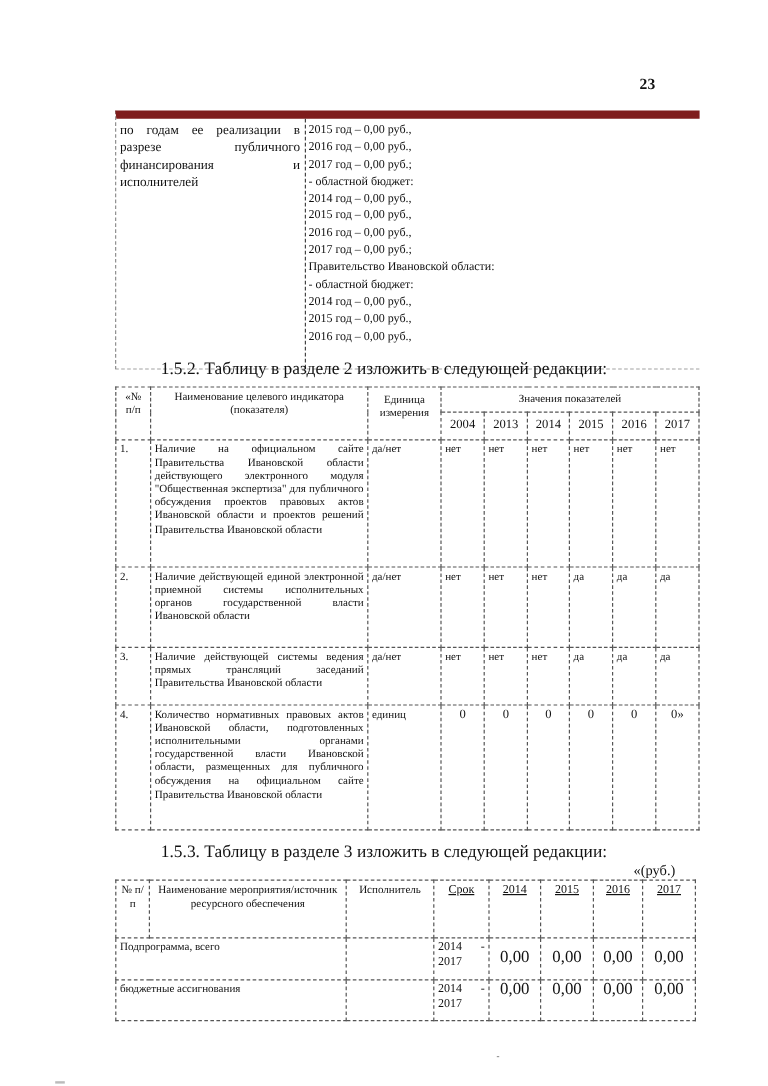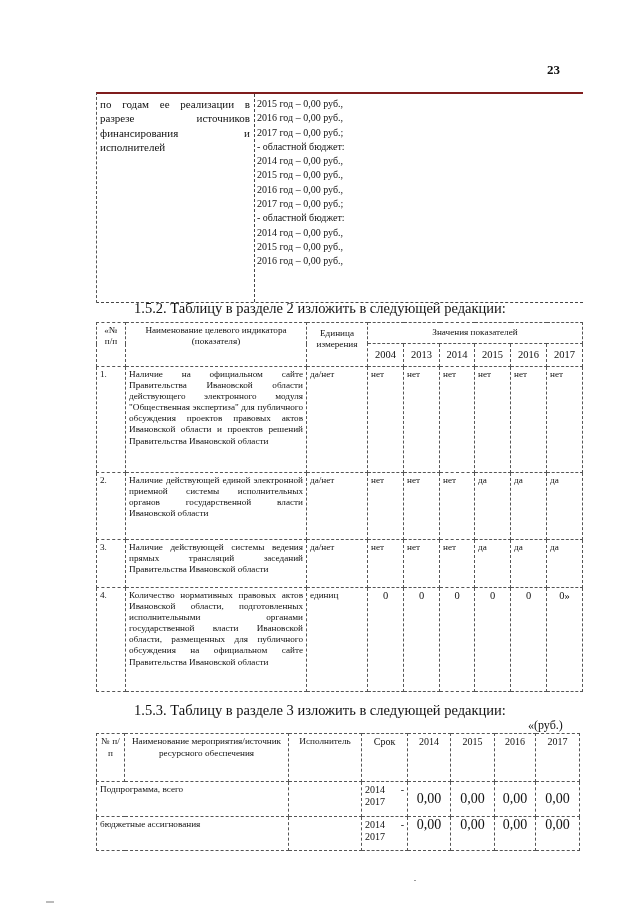--- a/index.html
+++ b/index.html
@@ -1,23 +1,23 @@
 <!DOCTYPE html>
 <html><head>
   <meta charset="utf-8">
   <style>
     html, body { margin: 0; padding: 0; background: #ffffff; }
     body { width: 640px; height: 905px; position: relative; overflow: hidden;
            font-family: "Liberation Serif", "DejaVu Serif", serif; color: #111; }
     .abs { position: absolute; }
-    .pagenum { left: 547px; top: 62px; font-size: 13px; font-weight: bold; }
+    .pagenum { left: 533px; top: 62px; font-size: 13px; font-weight: bold; }
 
     
     .t1 { left: 96px; top: 92px; width: 486px; height: 208px;
-          border-top: 2px solid #7f1d1d; border-bottom: 1px dashed #444; border-left: 1px dashed #555; }
+          border-top: 7px solid #7f1d1d; border-bottom: 1px dashed #444; border-left: 1px dashed #555; }
     .t1 .lc { position: absolute; left: 3px; top: 3px; width: 150px; font-size: 11px; line-height: 14.3px; text-align: justify; }
     .t1 .lc span { display: block; text-align-last: justify; }
     .t1 .lc span.last { text-align-last: left; }
     .t1 .div { position: absolute; left: 157px; top: 0; bottom: 0; border-left: 1px dashed #444; }
     .t1 .rc { position: absolute; left: 160px; top: 3px; font-size: 10px; line-height: 14.3px; }
     .t1 .rc div { white-space: nowrap; }
 
     .heading { font-size: 14.5px; white-space: nowrap; }
     .h1 { left: 134px; top: 300px; }
     .h2 { left: 134px; top: 702px; }
@@ -30,47 +30,48 @@
     .t2 th { text-align: center; }
     .t2 .desc { text-align: justify; }
     .t2 .yr { font-size: 10.5px; height: 18px; vertical-align: middle; }
     .t2 .zero { text-align: center; font-size: 10.5px; }
 
     .t3 { left: 96px; top: 733px; width: 483px; font-size: 9.2px; line-height: 11.5px; }
     .t3 th { text-align: center; }
     .t3 .num { font-size: 14px; text-align: center; vertical-align: middle; }
     .t3 .srok { font-size: 10px; line-height: 12px; }
     .t3 .srok .dash { float: right; }
-    .t3 .yrh { font-size: 10px; }
+    .t3 .yrh { font-size: 10px; text-decoration: underline; }
 
     .speck1 { left: 414px; top: 880px; width: 2px; height: 1px; background: #999; }
     .speck2 { left: 46px; top: 901px; width: 8px; height: 2px; background: #bbb; }
   </style>
 </head>
 <body>
 
 <div class="abs pagenum">23</div>
 
 <div class="abs t1">
   <div class="lc">
     <span>по годам ее реализации в</span>
-    <span>разрезе источников</span>
+    <span>разрезе публичного</span>
     <span>финансирования и</span>
     <span class="last">исполнителей</span>
   </div>
   <div class="div"></div>
   <div class="rc">
     <div>2015 год – 0,00 руб.,</div>
     <div>2016 год – 0,00 руб.,</div>
     <div>2017 год – 0,00 руб.;</div>
     <div>- областной бюджет:</div>
     <div>2014 год – 0,00 руб.,</div>
     <div>2015 год – 0,00 руб.,</div>
     <div>2016 год – 0,00 руб.,</div>
     <div>2017 год – 0,00 руб.;</div>
+    <div>Правительство Ивановской области:</div>
     <div>- областной бюджет:</div>
     <div>2014 год – 0,00 руб.,</div>
     <div>2015 год – 0,00 руб.,</div>
     <div>2016 год – 0,00 руб.,</div>
   </div>
 </div>
 
 <div class="abs heading h1">1.5.2. Таблицу в разделе 2 изложить в следующей редакции:</div>
 
 <table class="t2">

